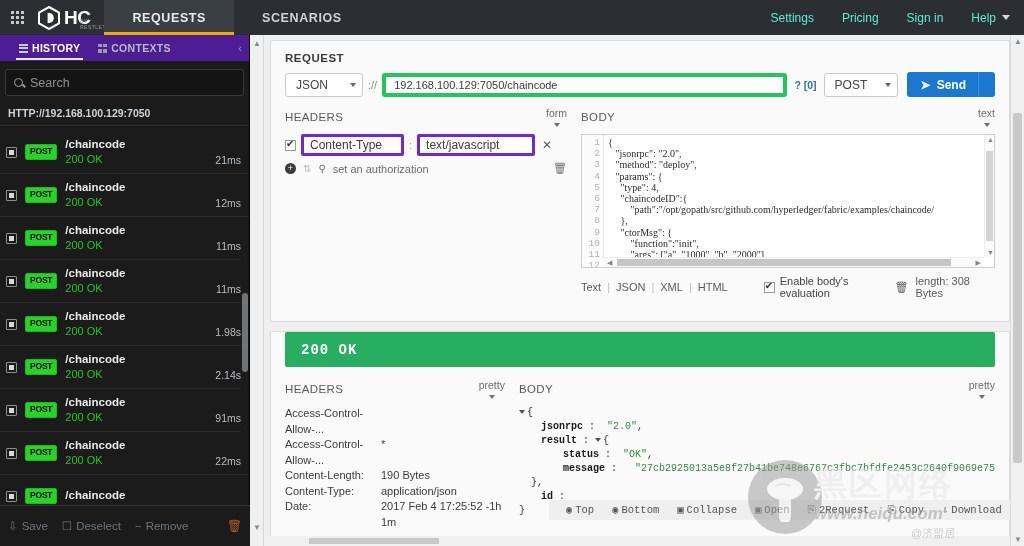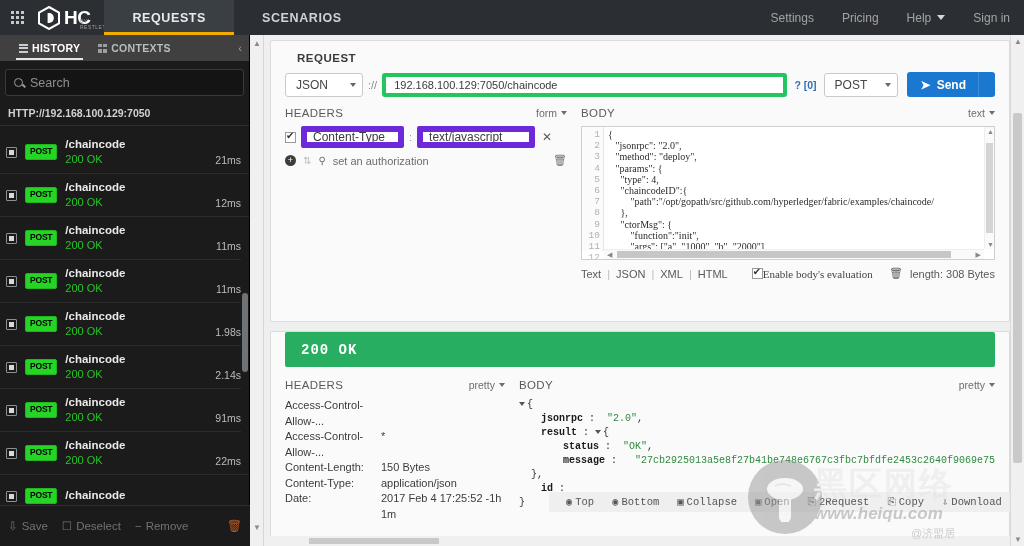--- a/index.html
+++ b/index.html
@@ -43,32 +43,32 @@
     position: relative; cursor: pointer;
   }
   .maintab.active { background: #3a3f44; color: #e8eaec; }
   .maintab.active:after {
     content: ""; position: absolute; left: 0; right: 0; bottom: 0;
     height: 3px; background: #f0ad00;
   }
   .topright { margin-left: auto; display: flex; align-items: stretch; }
   .topright .item {
     display: flex; align-items: center; padding: 0 14px;
-    color: #a3a3a3; font-size: 12px; cursor: pointer;
+    color: #5eead4; font-size: 12px; cursor: pointer;
   }
   .caret-d { display: inline-block; margin-left: 6px; border-left: 4px solid transparent;
              border-right: 4px solid transparent; border-top: 5px solid #d5d8da; }
 
   
   .sidebar {
     position: absolute; top: 35px; left: 0; width: 250px; height: 511px;
     background: #1b1b1b; border-right: 1px solid #000;
   }
   .sidetabs {
-    height: 26px; background: #404040; display: flex; align-items: center;
+    height: 26px; background: #4c1d95; display: flex; align-items: center;
     padding-left: 10px; position: relative;
   }
   .sidetab {
     display: flex; align-items: center; gap: 4px; color: #b9bdc0;
     font-size: 10.5px; font-weight: bold; letter-spacing: 0.3px;
     padding: 0 9px; height: 26px; cursor: pointer; position: relative;
   }
   .sidetab.active { color: #fff; }
   .sidetab.active:after {
     content: ""; position: absolute; left: 6px; right: 6px; bottom: 1px;
@@ -145,21 +145,21 @@
   .main-scroll-l {
     position: absolute; left: 0; top: 0; width: 14px; height: 511px;
     background: #f0f0f0; border-right: 1px solid #d6d6d6;
   }
   .main-scroll-l .arrow { position: absolute; left: 3px; color: #8a8a8a; font-size: 8px; }
 
   .panel {
     background: #fafafa; border: 1px solid #dcdcdc; border-radius: 2px;
   }
   .panel-title {
-    font-size: 11.5px; font-weight: bold; color: #3b3b3b; letter-spacing: 0.5px; margin-left: 12px;
+    font-size: 11.5px; font-weight: bold; color: #3b3b3b; letter-spacing: 0.5px;
   }
 
   .request-panel { position: absolute; left: 20px; top: 5px; width: 740px; height: 282px; }
   .rp-head { display: flex; align-items: center; padding: 11px 14px 4px 14px; }
 
   .url-row { display: flex; align-items: center; gap: 0; padding: 4px 14px 0 14px; }
   .sel {
     height: 24px; border: 1px solid #c9c9c9; background: #fff; border-radius: 3px;
     display: flex; align-items: center; justify-content: space-between;
     font-size: 12px; color: #444; padding: 0 6px 0 10px; cursor: pointer;
@@ -182,31 +182,31 @@
   }
   .send-btn .plane { margin-right: 6px; }
   .send-btn .split { border-left: 1px solid #3f8cd8; padding: 0 8px; height: 100%;
                      display: flex; align-items: center; margin-left: 12px; }
 
   .cols { display: flex; padding: 10px 14px 0 14px; gap: 14px; }
   .col-headers { width: 282px; }
   .col-body { flex: 1; }
   .col-head-row { display: flex; align-items: center; justify-content: space-between; margin-bottom: 7px; }
   .col-label { font-size: 11.5px; color: #5a5a5a; letter-spacing: 0.4px; }
-  .mini-sel { font-size: 10.5px; color: #6d6d6d; display: flex; align-items: center; gap: 4px; cursor: pointer; }
+  .mini-sel { font-size: 10.5px; color: #6d6d6d; display: flex; align-items: center; gap: 4px; cursor: pointer; flex-direction: column; }
   .mini-sel .cd { border-left: 3px solid transparent; border-right: 3px solid transparent;
                   border-top: 4px solid #6d6d6d; }
 
   .hdr-row { display: flex; align-items: center; gap: 5px; margin-bottom: 6px; }
   .hdr-chk { width: 11px; height: 11px; border: 1px solid #9a9a9a; background: #fff;
              position: relative; flex: none; cursor: pointer; }
   .hdr-chk:after { content: "\2714"; position: absolute; left: 0px; top: -3px;
                    font-size: 10px; color: #333; }
   .hdr-in {
-    height: 22px; border: 6px solid #6d28d9; border-radius: 2px; background: #fff;
+    height: 22px; border: 3px solid #6d28d9; border-radius: 2px; background: #fff;
     font-size: 12px; color: #3c3c3c; padding: 0 6px; outline: none;
     font-family: "Liberation Sans", sans-serif;
   }
   .hdr-name { width: 103px; }
   .hdr-val { width: 118px; }
   .hdr-sep { color: #9a9a9a; font-size: 11px; }
   .hdr-x { color: #5a5a5a; font-size: 12px; cursor: pointer; margin-left: 2px; }
   .auth-row { display: flex; align-items: center; gap: 7px; }
   .plus-ic { width: 11px; height: 11px; border-radius: 50%; background: #3c3c3c;
              color: #fff; font-size: 9px; line-height: 11px; text-align: center; cursor: pointer; flex: none; }
@@ -236,21 +236,21 @@
   .hscroll { position: absolute; left: 22px; right: 10px; bottom: 0; height: 10px; background: #fafafa;
              border-top: 1px solid #eee; }
   .hscroll .t { position: absolute; left: 13px; right: 33px; top: 1px; bottom: 1px; background: #c6c6c6; }
   .hscroll .lf, .hscroll .rt { position: absolute; color: #888; font-size: 7px; top: 1px; }
   .hscroll .lf { left: 3px; } .hscroll .rt { right: 3px; }
 
   .body-foot { display: flex; align-items: center; gap: 0; margin-top: 7px; }
   .bf-link { font-size: 11px; color: #5a5a5a; cursor: pointer; padding: 0 6px; }
   .bf-link:first-child { padding-left: 0; }
   .bf-div { color: #bbb; font-size: 11px; }
-  .bf-eval { display: flex; align-items: center; margin-left: 18px; font-family: Liberation Serif, serif; }
+  .bf-eval { display: flex; align-items: center; gap: 5px; margin-left: 30px; }
   .bf-len { margin-left: auto; font-size: 11px; color: #5a5a5a; display: flex; align-items: center; gap: 7px; }
 
   
   .response-panel { position: absolute; left: 20px; top: 296px; width: 740px; height: 238px; }
   .rsp-head { display: flex; align-items: center; justify-content: space-between; padding: 11px 14px 8px 14px; }
   .elapsed { font-size: 10.5px; color: #6a6a6a; }
   .status-banner {
     margin: 0 14px; height: 35px; background: #27ae60; border-radius: 2px;
     display: flex; align-items: center; padding-left: 16px;
     color: #fff; font-size: 14px; font-weight: bold;
@@ -336,25 +336,25 @@
     <div class="maintab">SCENARIOS</div>
   </div>
   <div class="topright">
     <div class="item">
         <span>Settings</span>
       </div>
     <div class="item">
         <span>Pricing</span>
       </div>
     <div class="item">
+        <span>Sign in</span>
+      </div>
+    <div class="item">
         <span>Help</span>
         <span class="caret-d"></span>
-      </div>
-    <div class="item">
-        <span>Sign in</span>
       </div>
   </div>
 </div>
 
 <div class="sidebar">
   <div class="sidetabs">
     <div class="sidetab active">
       <span class="ic ic-hist"></span>
       <span>HISTORY</span>
     </div>
@@ -628,21 +628,21 @@
         </div>
         <div class="kv-row">
           <span class="kv-k">Access-Control-Allow-...</span>
         </div>
         <div class="kv-row">
           <span class="kv-k">Access-Control-Allow-...</span>
           <span class="kv-v">*</span>
         </div>
         <div class="kv-row">
           <span class="kv-k">Content-Length:</span>
-          <span class="kv-v">150 Bytes</span>
+          <span class="kv-v">190 Bytes</span>
         </div>
         <div class="kv-row">
           <span class="kv-k">Content-Type:</span>
           <span class="kv-v">application/json</span>
         </div>
         <div class="kv-row">
           <span class="kv-k">Date:</span>
           <span class="kv-v">2017 Feb 4 17:25:52 -1h 1m</span>
         </div>
 

